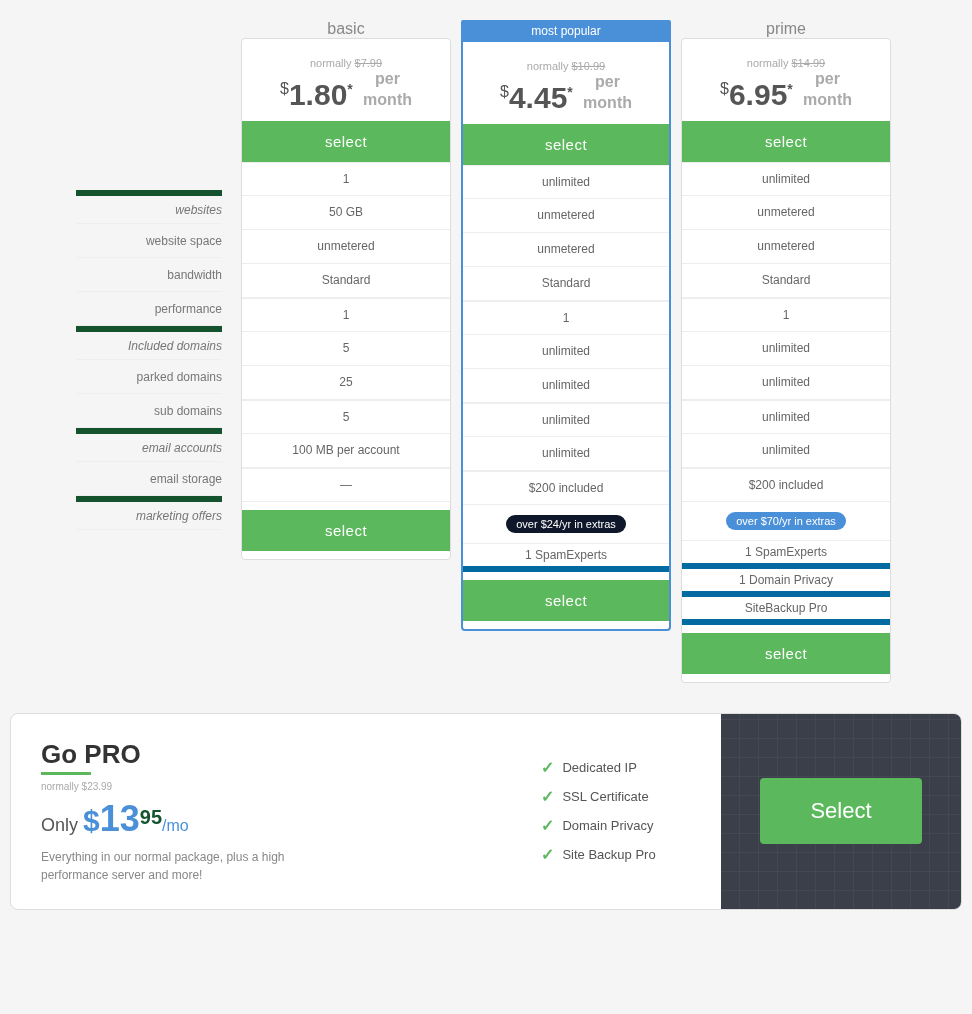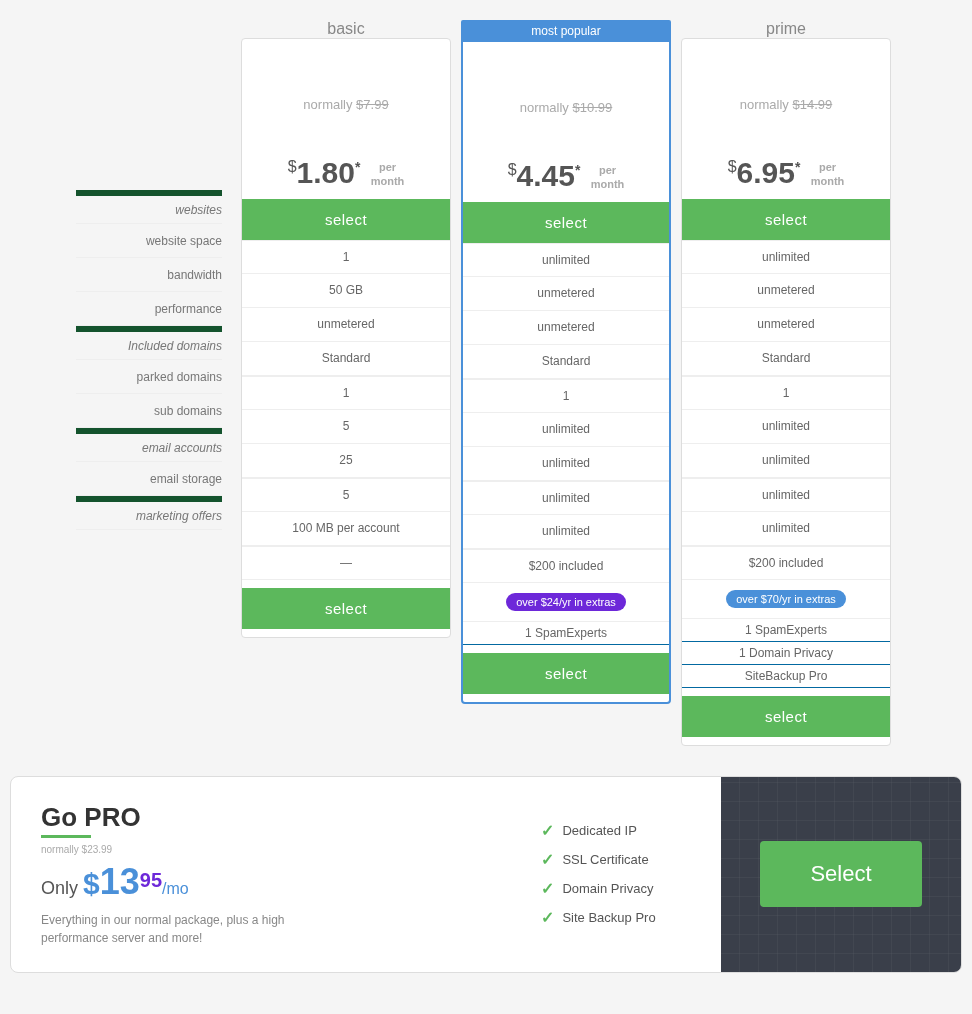--- a/index.html
+++ b/index.html
@@ -77,50 +77,48 @@
       padding: 4px 0;
       text-align: center;
       margin: -10px -2px 0;
       border-radius: 2px 2px 0 0;
     }
     .plan-price-area {
       text-align: center;
       padding: 8px 10px 10px;
     }
     .normally {
-      font-size: 13px;
+      font-size: 11px;
       color: #aaa;
-      margin-top: 40px;
     }
     .normally s {
       color: #aaa;
     }
     .price-big {
       font-size: 30px;
       font-weight: 700;
       color: #555;
       line-height: 1.1;
     }
     .price-big sup {
       font-size: 16px;
       vertical-align: super;
       font-weight: 400;
     }
     .price-big .asterisk {
       font-size: 14px;
       vertical-align: super;
     }
     .price-per {
-      font-size: 11px;
+      font-size: 16px;
       color: #aaa;
       display: inline-block;
       vertical-align: bottom;
       line-height: 1.3;
       margin-left: 2px;
-      margin-top: 48px;
     }
 
     
     .select-btn {
       display: block;
       width: 100%;
       background: #5cb85c;
       color: #fff;
       border: none;
       padding: 12px 0;
@@ -139,38 +137,38 @@
       border-bottom: 1px solid #eee;
       font-size: 12px;
       color: #666;
       text-align: center;
     }
     .feature-row.group-start {
       border-top: 1px solid #eee;
     }
 
     .extras-badge {
-      background: #6d28d9;
+      background: #0f172a;
       color: #fff;
       border-radius: 12px;
       padding: 3px 10px;
       font-size: 11px;
       display: inline-block;
       margin: 4px 0;
     }
     .extras-badge.blue {
       background: #4a90d9;
     }
 
     .extra-item {
       text-align: center;
       font-size: 12px;
       color: #666;
       padding: 4px 0;
-      border-bottom: 1px solid #0369a1;
+      border-bottom: 6px solid #0369a1;
     }
 
     
     .plan-footer {
       padding: 8px 0;
     }
 
     
     .go-pro-section {
       background: #fff;
@@ -216,21 +214,21 @@
       color: #4a90d9;
     }
     .go-pro-price .amount {
       font-size: 36px;
       font-weight: 700;
       color: #4a90d9;
     }
     .go-pro-price .cents {
       font-size: 20px;
       font-weight: 700;
-      color: #6d28d9;
+      color: #14532d;
       vertical-align: super;
     }
     .go-pro-price .mo {
       font-size: 16px;
       color: #4a90d9;
     }
     .go-pro-desc {
       font-size: 12px;
       color: #888;
       max-width: 260px;

